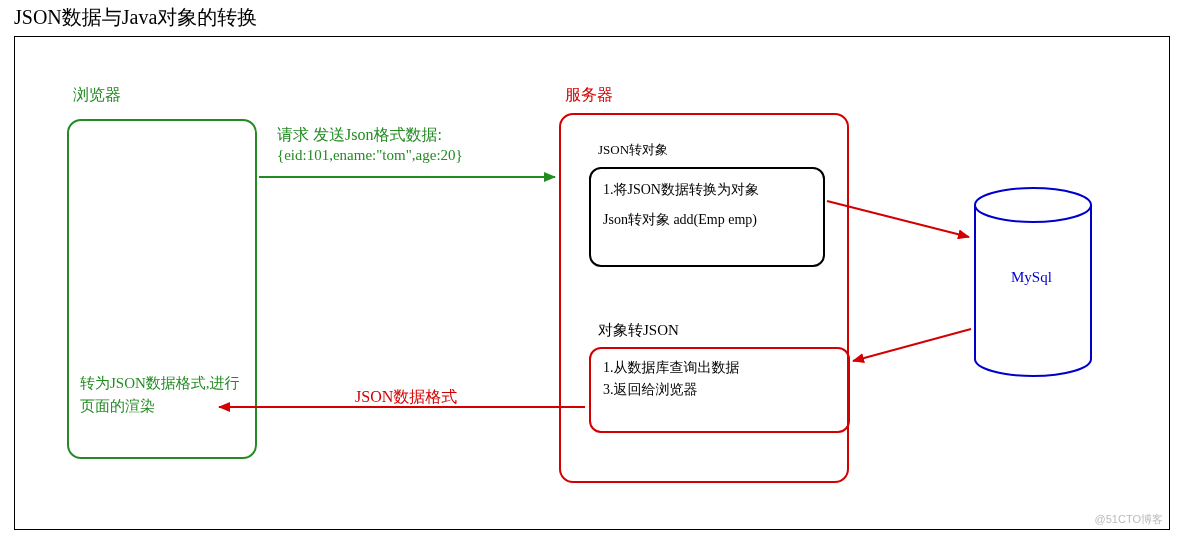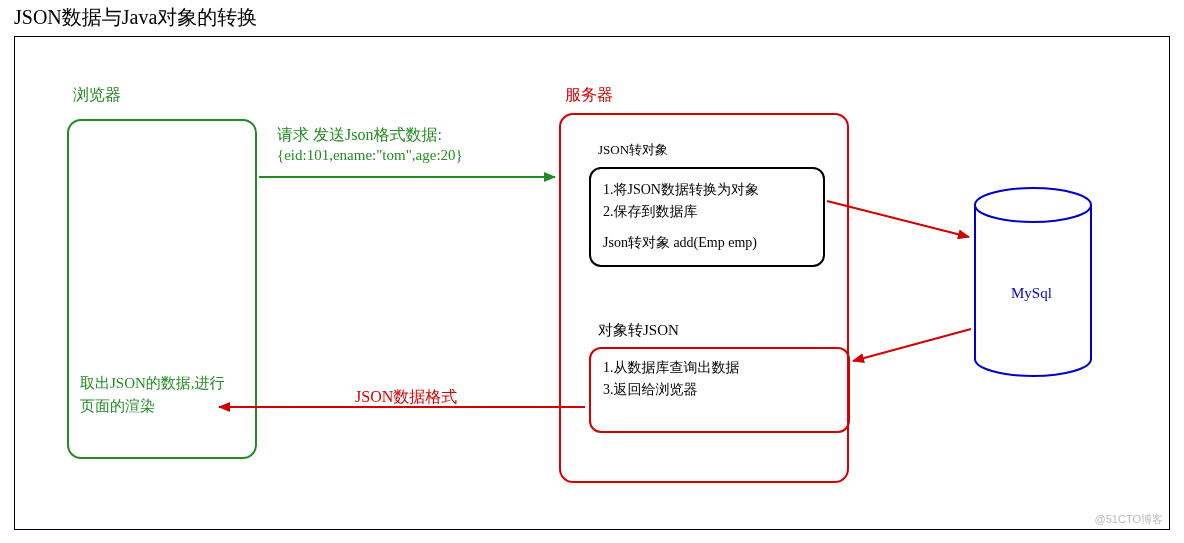--- a/index.html
+++ b/index.html
@@ -104,21 +104,21 @@
     position: absolute;
     left: 958px;
     top: 150px;
     width: 120px;
     height: 190px;
   }
   .db svg { overflow: visible; }
   .db-label {
     position: absolute;
     left: 996px;
-    top: 248px;
+    top: 232px;
     font-size: 15px;
     color: #0000cd;
   }
   
   svg.arrows {
     position: absolute;
     left: 0; top: 0;
     width: 100%; height: 100%;
     pointer-events: none;
   }
@@ -136,36 +136,35 @@
 
 <div class="page">
 
   <div class="title">JSON数据与Java对象的转换</div>
 
   <div class="canvas">
 
     <div class="lbl green" style="left:58px; top:48px;">浏览器</div>
     <div class="browser-box"></div>
     <div class="browser-text">
-      <span>取出JSON的数据,进行</span><br>
+      <span>转为JSON数据格式,进行</span><br>
       <span>页面的渲染</span>
     </div>
 
     <div class="lbl red" style="left:550px; top:48px;">服务器</div>
     <div class="server-box"></div>
 
     <div class="lbl green" style="left:262px; top:88px;">请求 发送Json格式数据:</div>
     <div class="lbl green" style="left:262px; top:110px; font-size:15px;">{eid:101,ename:"tom",age:20}</div>
 
     <div class="lbl red" style="left:340px; top:350px;">JSON数据格式</div>
 
     <div class="lbl" style="left:583px; top:104px; font-size:13px;">JSON转对象</div>
     <div class="json2obj-box">
       <div>1.将JSON数据转换为对象</div>
-      <div>2.保存到数据库</div>
       <div class="gap"></div>
       <div>Json转对象 add(Emp emp)</div>
     </div>
 
     <div class="lbl" style="left:583px; top:284px; font-size:15px;">对象转JSON</div>
     <div class="obj2json-box">
       <div>1.从数据库查询出数据</div>
       <div>3.返回给浏览器</div>
     </div>
 

